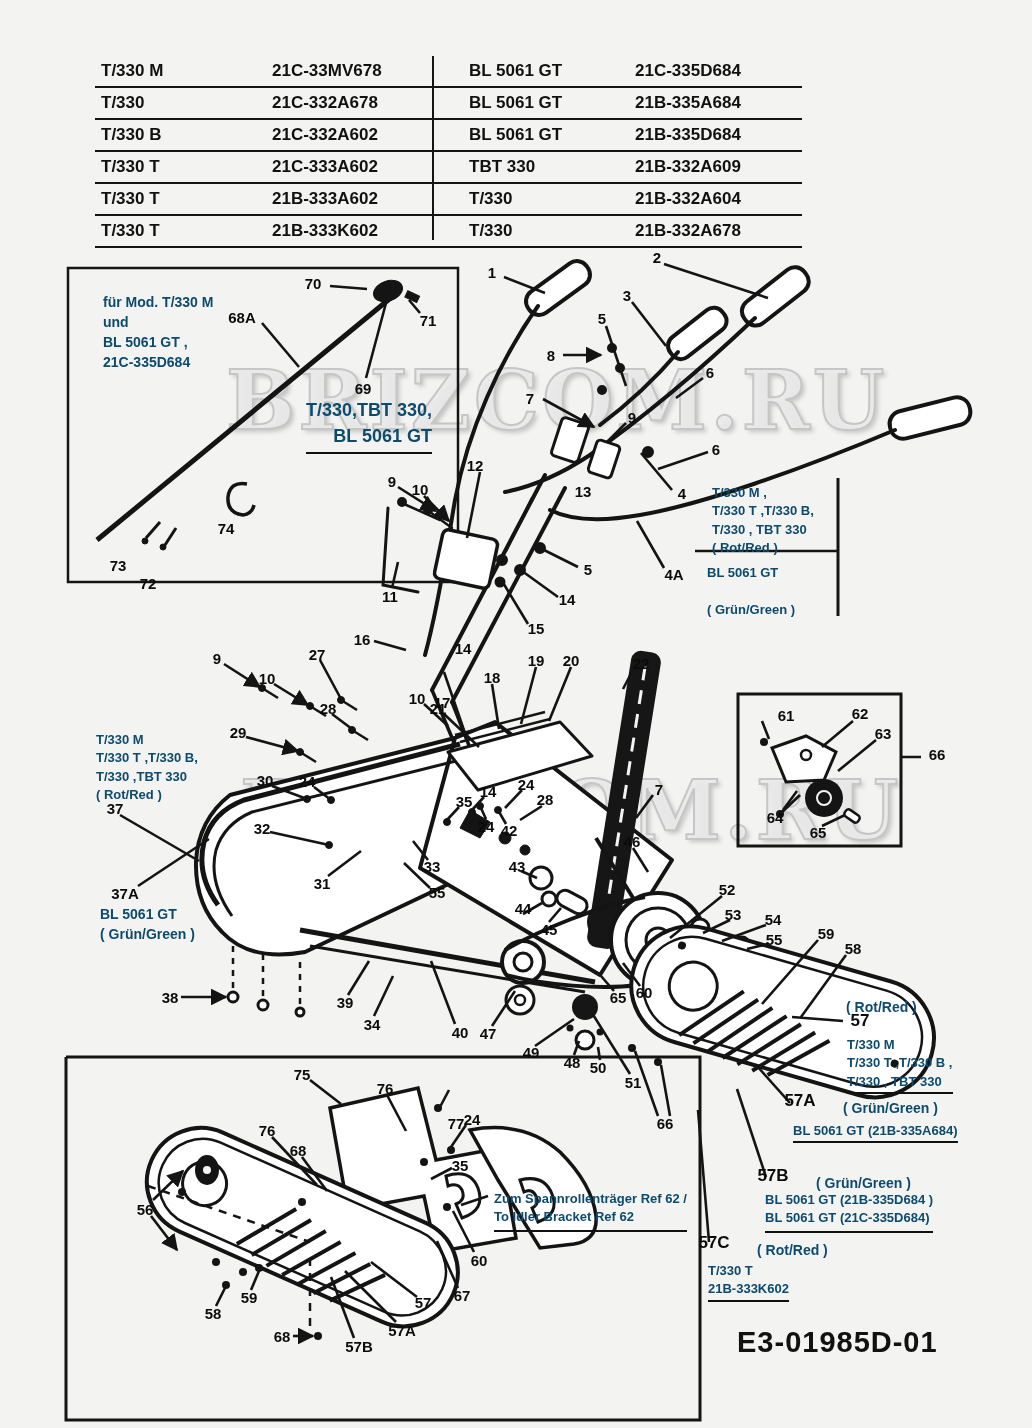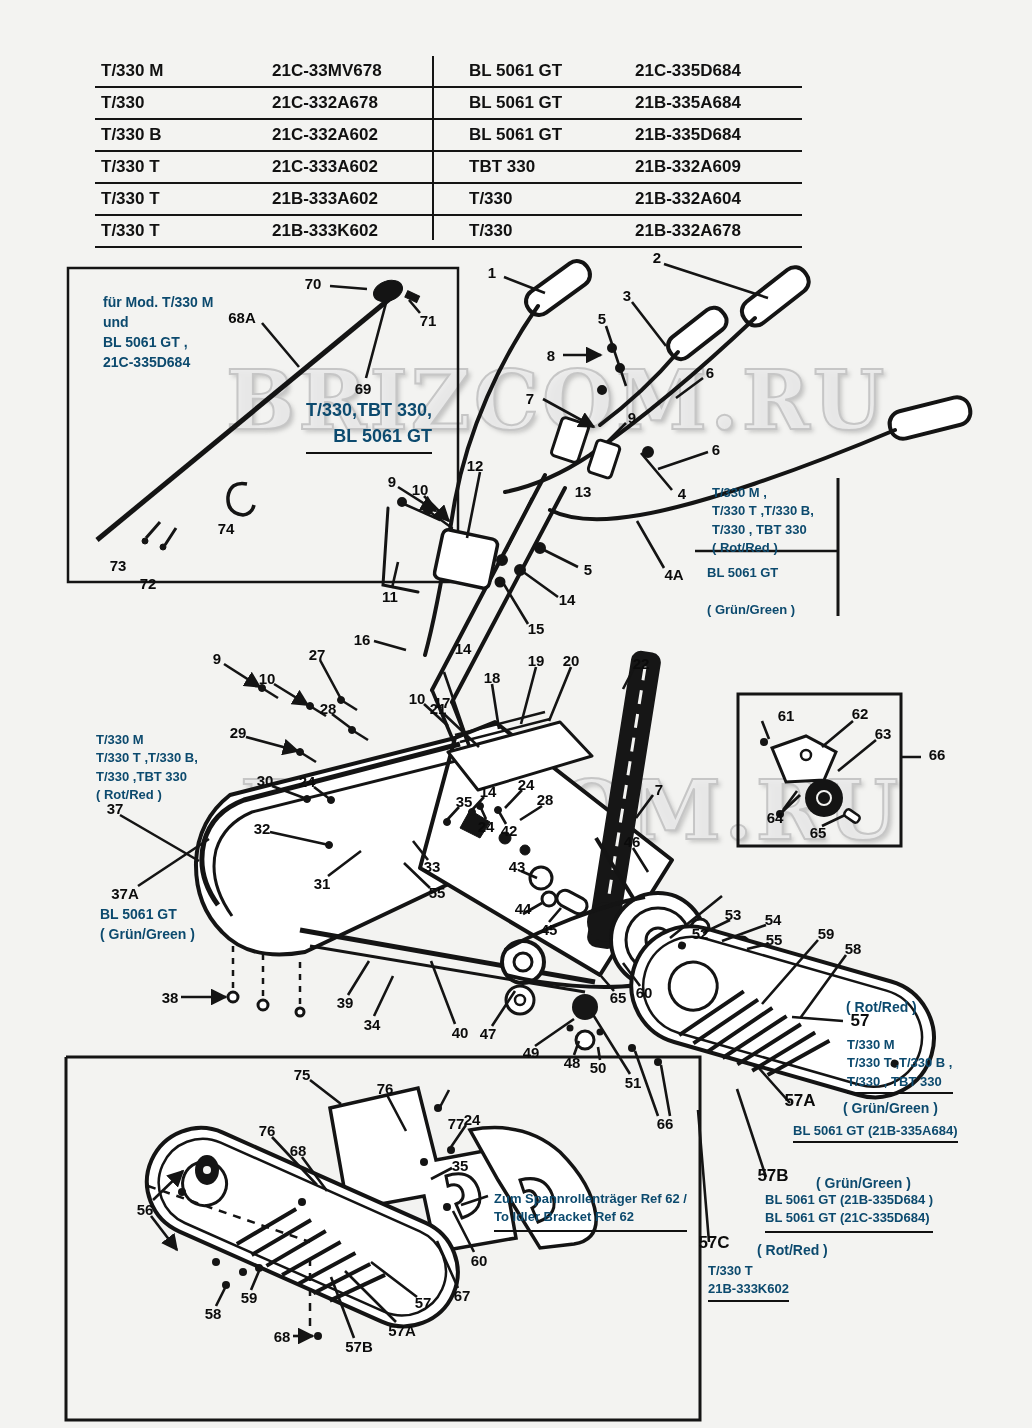--- a/index.html
+++ b/index.html
@@ -337,21 +337,21 @@
       <span class="plabel" style="left: 372px; top: 1024px;">34</span>
       <span class="plabel" style="left: 460px; top: 1032px;">40</span>
       <span class="plabel" style="left: 488px; top: 1033px;">47</span>
       <span class="plabel" style="left: 531px; top: 1052px;">49</span>
       <span class="plabel" style="left: 572px; top: 1062px;">48</span>
       <span class="plabel" style="left: 598px; top: 1067px;">50</span>
       <span class="plabel" style="left: 633px; top: 1082px;">51</span>
       <span class="plabel" style="left: 665px; top: 1123px;">66</span>
       <span class="plabel" style="left: 618px; top: 997px;">65</span>
       <span class="plabel" style="left: 644px; top: 992px;">60</span>
-      <span class="plabel" style="left: 700px; top: 889px; margin-top: 44px;">52</span>
+      <span class="plabel" style="left: 727px; top: 889px;">52</span>
       <span class="plabel" style="left: 733px; top: 914px;">53</span>
       <span class="plabel" style="left: 773px; top: 919px;">54</span>
       <span class="plabel" style="left: 774px; top: 939px;">55</span>
       <span class="plabel" style="left: 826px; top: 933px;">59</span>
       <span class="plabel" style="left: 853px; top: 948px;">58</span>
       <span class="plabel big" style="left: 860px; top: 1021px;">57</span>
       <span class="plabel big" style="left: 800px; top: 1101px;">57A</span>
       <span class="plabel big" style="left: 773px; top: 1176px;">57B</span>
       <span class="plabel big" style="left: 714px; top: 1243px;">57C</span>
       <span class="plabel" style="left: 786px; top: 715px;">61</span>
@@ -389,13 +389,14 @@
     <div class="note" style="left: 847px; top: 1036px; font-size: 13px;"><div>T/330 M</div><div>T/330 T ,T/330 B ,</div><div class="u">T/330 , TBT 330</div></div>
     <div class="note" style="left: 843px; top: 1099px; font-size: 14px;"><div>( Grün/Green )</div></div>
     <div class="note" style="left: 793px; top: 1122px; font-size: 13px;"><div class="u">BL 5061 GT (21B-335A684)</div></div>
     <div class="note" style="left: 816px; top: 1174px; font-size: 14px;"><div>( Grün/Green )</div></div>
     <div class="note ub" style="left: 765px; top: 1191px; font-size: 13px;"><div>BL 5061 GT (21B-335D684 )</div><div>BL 5061 GT (21C-335D684)</div></div>
     <div class="note" style="left: 757px; top: 1241px; font-size: 14px;"><div>( Rot/Red )</div></div>
     <div class="note" style="left: 708px; top: 1262px; font-size: 13px;"><div>T/330 T</div><div class="u">21B-333K602</div></div>
     <div class="note ub" style="left: 494px; top: 1190px; font-size: 13px;"><div>Zum Spannrollenträger Ref 62 /</div><div>To Idler Bracket Ref 62</div></div>
   </div>
 
+  <div id="footer-code">E3-01985D-01</div>
 </div>
 
 </body></html>

